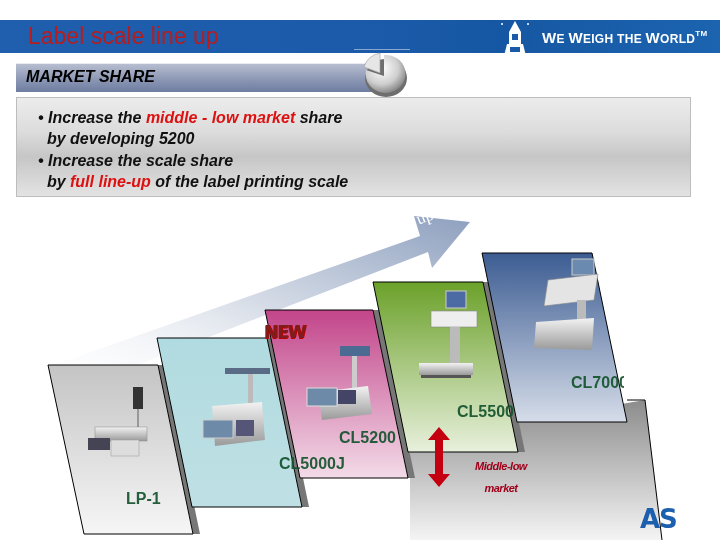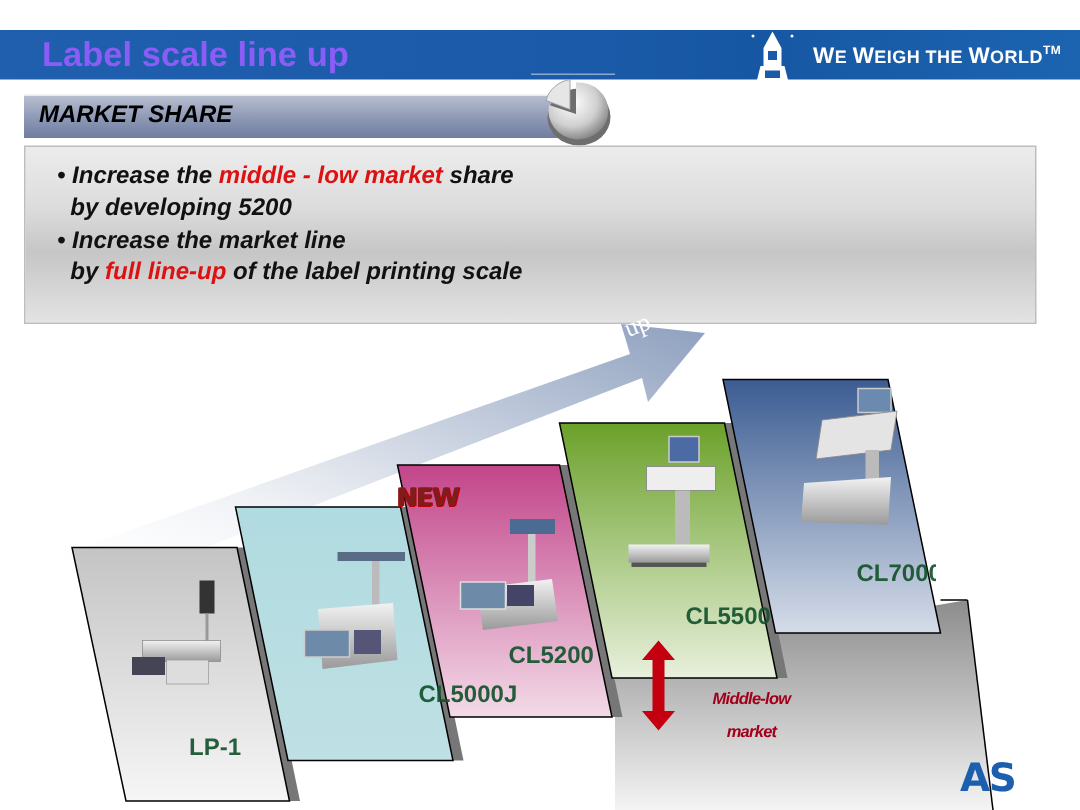--- a/index.html
+++ b/index.html
@@ -1,31 +1,31 @@
 <!DOCTYPE html>
 <html><head>
 <meta charset="utf-8">
 <style>
   html, body { margin:0; padding:0; }
   body { width:720px; height:540px; position:relative; overflow:hidden; background:#ffffff; font-family:"Liberation Sans", sans-serif; }
   .abs { position:absolute; }
   #header { left:0; top:20px; width:720px; height:33px;
     background:linear-gradient(90deg,#1f5fae 0%,#1a5aa8 55%,#1657a3 70%,#1c64b0 100%); }
-  #title { left:28px; top:20px; height:33px; line-height:33px; color:#8b5cf6; font-weight:bold; font-size:23px; }
+  #title { left:28px; top:20px; height:33px; line-height:33px; color:#b91c1c; font-weight:normal; font-size:23px; }
   #tagline { left:542px; top:20px; height:33px; line-height:35px; color:#fff; font-size:15px; letter-spacing:0.3px; font-weight:bold; }
   #tagline .sc { font-size:12px; }
   #tm { font-size:8px; vertical-align:top; position:relative; top:-4px; }
   #tower { left:498px; top:10px; width:34px; height:46px; }
   #thinline { left:354px; top:49px; width:56px; height:1px; background:#8aa8cf; }
   #ms-bar { left:16px; top:63px; width:360px; height:28px;
     background:linear-gradient(180deg,#b7bed0 0%,#8c97b4 55%,#6f7da1 100%);
     border-top:1px solid #e7eaf1; }
   #ms-label { left:26px; top:63px; height:24px; line-height:28px; font-style:italic; font-weight:bold; font-size:16px; color:#000; }
   #pie { left:360px; top:49px; width:48px; height:50px; }
-  #content-box { left:16px; top:97px; width:675px; height:119px;
+  #content-box { left:16px; top:97px; width:675px; height:100px;
     border:1px solid #bdbdbd; box-sizing:border-box;
     background:linear-gradient(180deg,#ececec 0%,#dcdcdc 35%,#c6c6c6 60%,#e3e3e3 100%); }
   .bul { position:absolute; left:21px; font-size:16px; font-style:italic; font-weight:bold; color:#111; white-space:nowrap; line-height:20px; }
   .red { color:#d11; }
   #art { left:0; top:205px; width:720px; height:335px; }
   .plabel { position:absolute; color:#14532d; font-weight:bold; font-size:16px; white-space:nowrap; opacity:0.92; }
   #ml-label { left:446px; top:455px; width:110px; text-align:center; color:#a0001a; font-style:italic; font-weight:bold; font-size:11px; line-height:22px; letter-spacing:-0.5px; }
   #new-badge { left:264px; top:322px; color:#7f1d1d; font-weight:bold; font-size:17px; font-family:"DejaVu Sans", sans-serif; letter-spacing:-1px; text-shadow:1px 0 #b00, 0 1px #b00; }
   #fl-label { left:362px; top:232px; color:#fff; font-family:"Liberation Serif", serif; font-size:17px; transform:rotate(-21deg); transform-origin:left bottom; white-space:nowrap; }
   #as-logo { left:640px; top:505px; color:#1b5fae; font-weight:bold; font-size:26px; font-family:"DejaVu Sans", sans-serif; letter-spacing:-1px; line-height:28px; }
@@ -59,21 +59,21 @@
     </radialGradient>
   </defs>
   <ellipse cx="26" cy="29" rx="21" ry="19" fill="#6e6e6e"></ellipse>
   <path d="M24,27 L24,6 A20,19 0 1,1 6,21 Z" fill="url(#pg)"></path>
   <path d="M20,24 L4,18 A20,19 0 0,1 20,4 Z" fill="#e6e6e6" stroke="#9a9a9a" stroke-width="0.6"></path>
 </svg>
 
 <div id="content-box" class="abs">
   <div class="bul" style="top:10px"><span>• Increase the </span><span class="red">middle - low market</span><span> share</span></div>
   <div class="bul" style="top:31px; left:21px; white-space:pre"><span>  by developing 5200</span></div>
-  <div class="bul" style="top:53px"><span>• Increase the market line</span></div>
+  <div class="bul" style="top:53px"><span>• Increase the scale share</span></div>
   <div class="bul" style="top:74px; white-space:pre"><span>  by </span><span class="red">full line-up</span><span> of the label printing scale</span></div>
 </div>
 
 <svg id="art" class="abs" viewBox="0 205 720 335">
   <defs>
     <linearGradient id="arrowG" x1="0" y1="1" x2="1" y2="0">
       <stop offset="0%" stop-color="#ffffff" stop-opacity="0"></stop>
       <stop offset="45%" stop-color="#dfe4ec"></stop>
       <stop offset="100%" stop-color="#8ea0bf"></stop>
     </linearGradient>

